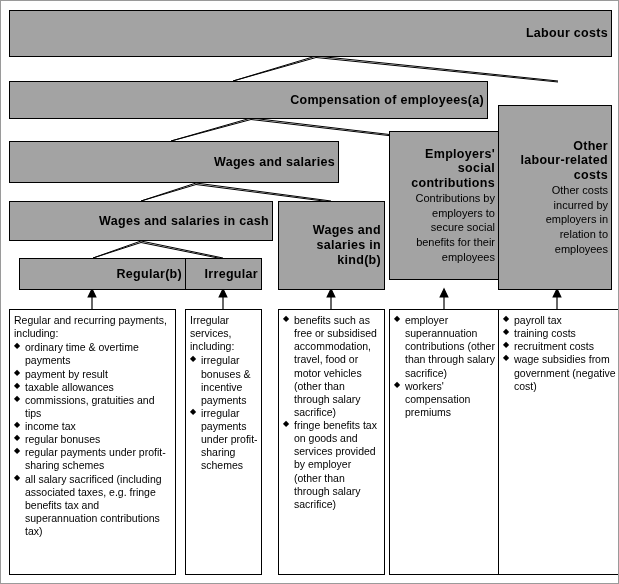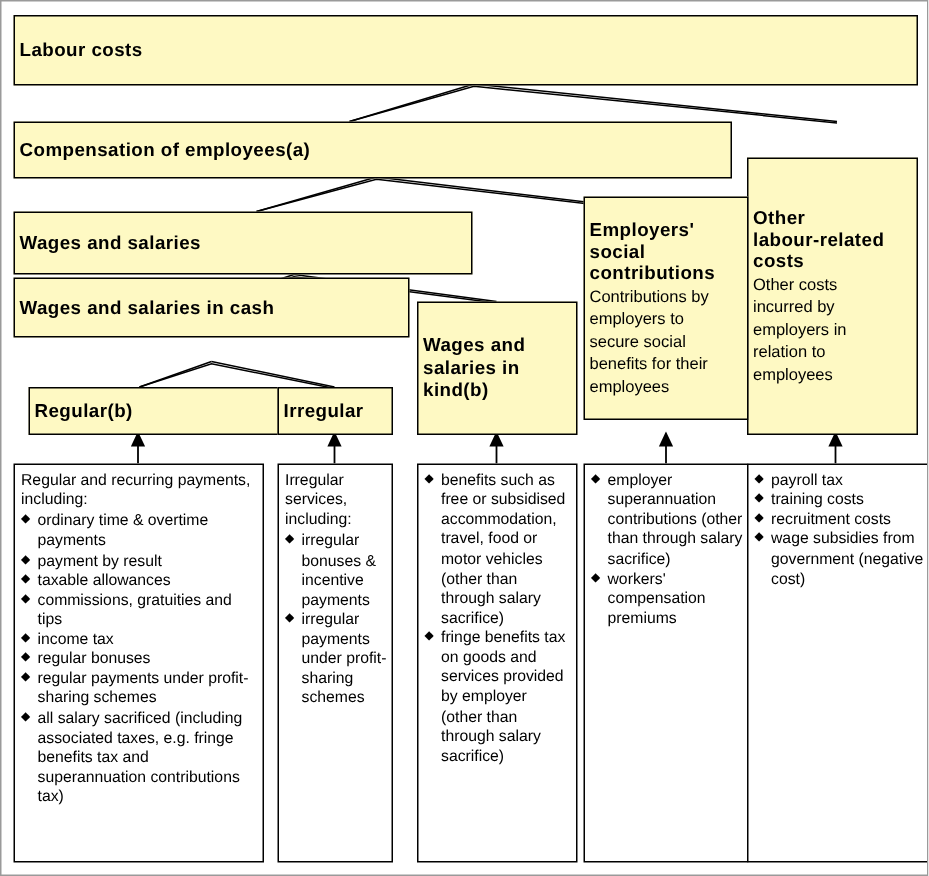--- a/index.html
+++ b/index.html
@@ -18,25 +18,25 @@
     height: 584px;
     background: #ffffff;
     overflow: hidden;
     border: 1px solid #9a9a9a;
     box-sizing: border-box;
   }
   .box {
     position: absolute;
     box-sizing: border-box;
     border: 1px solid #000000;
-    background: #fef9c3;
+    background: #a3a3a3;
     display: flex;
     align-items: center;
     justify-content: center;
-    text-align: left;
+    text-align: right;
     line-height: 1.18;
   }
   .box .inner {
     width: 100%;
     padding: 0 3px;
     box-sizing: border-box;
   }
   .hdr-bold {
     font-weight: bold;
     letter-spacing: 0.3px;
@@ -144,38 +144,38 @@
 labour-related
 costs</span><br>
       <span class="desc t11" style="white-space:pre-line;">Other costs
 incurred by
 employers in
 relation to
 employees</span>
     </span>
   </div>
 
-  <div class="box t12 hdr-bold" style="left:8px; top:140px; width:306px; height:42px;">
+  <div class="box t12 hdr-bold" style="left:8px; top:140px; width:330px; height:42px;">
     <span class="inner">Wages and salaries</span>
   </div>
 
   <div class="box t12 hdr-bold" style="left:388px; top:130px; width:110px; height:149px;">
     <span class="inner">
       <span class="hdr-bold" style="white-space:pre-line;">Employers'
 social
 contributions</span><br>
       <span class="desc t11" style="white-space:pre-line;">Contributions by
 employers to
 secure social
 benefits for their
 employees</span>
     </span>
   </div>
 
-  <div class="box t12 hdr-bold" style="left:8px; top:184px; width:264px; height:40px;">
+  <div class="box t12 hdr-bold" style="left:8px; top:200px; width:264px; height:40px;">
     <span class="inner">Wages and salaries in cash</span>
   </div>
 
   <div class="box t12 hdr-bold" style="left:277px; top:200px; width:107px; height:89px;">
     <span class="inner" style="white-space:pre-line;">Wages and
 salaries in
 kind(b)</span>
   </div>
 
   <div class="box t12 hdr-bold" style="left:8px; top:257px; width:167px; height:32px;margin-left:10px;">

